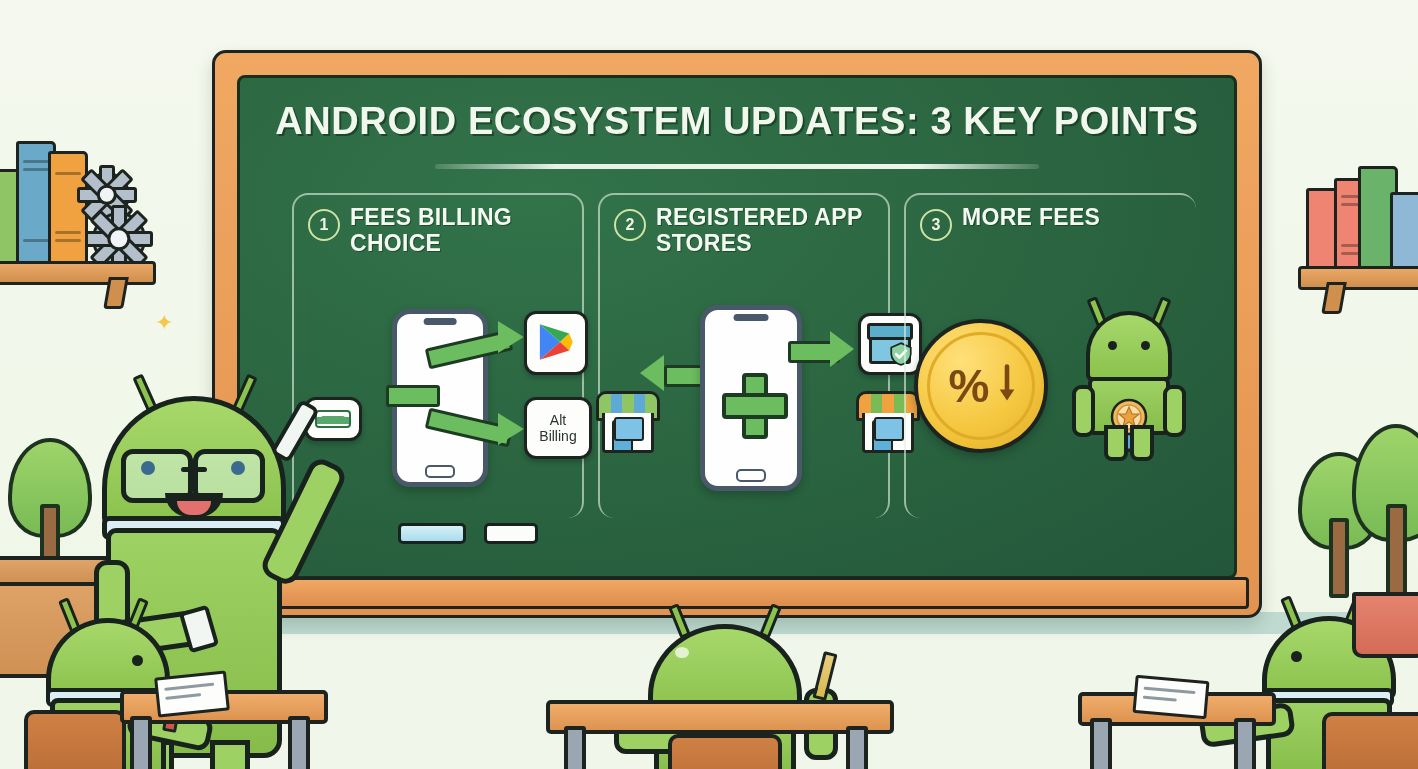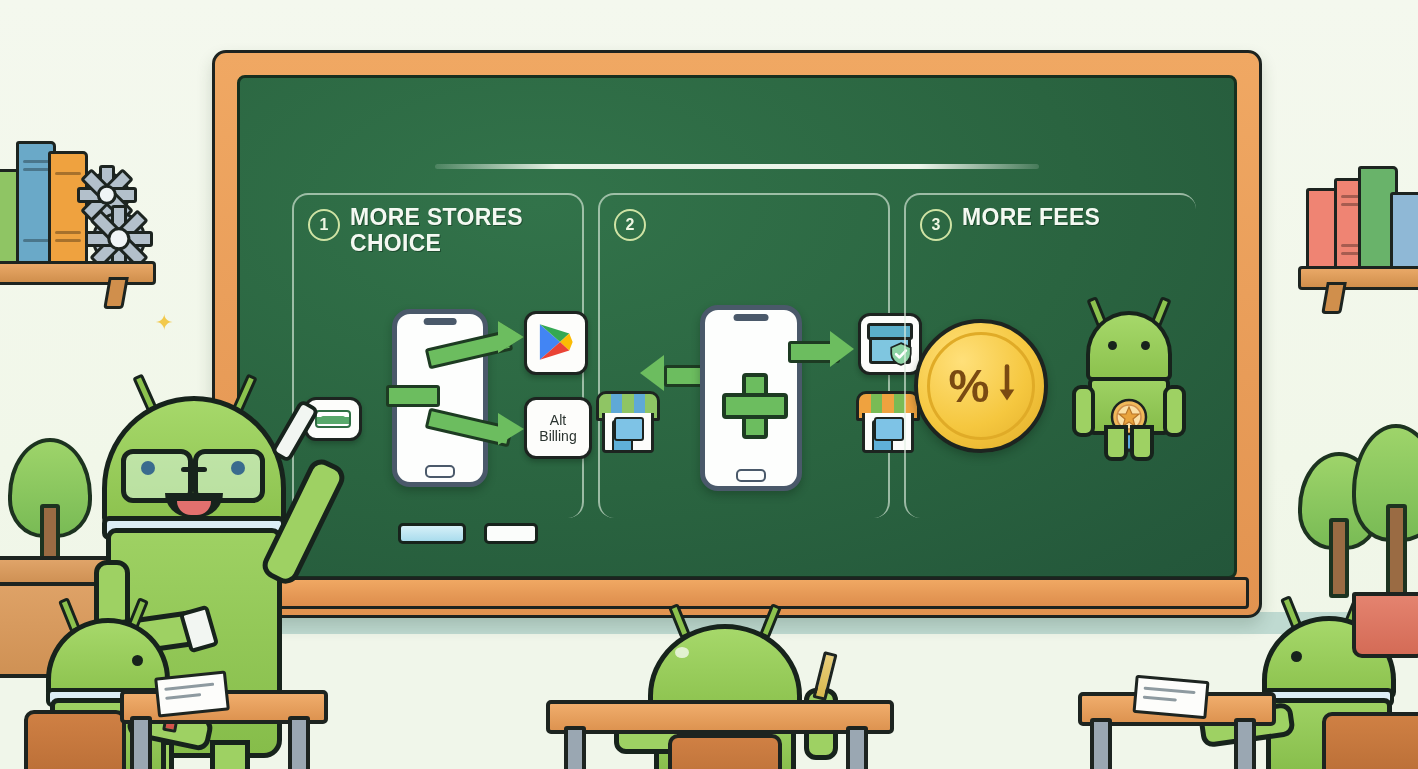--- a/index.html
+++ b/index.html
@@ -205,29 +205,30 @@
     <div class="plank"></div>
     <div class="brace" style="left:26px;"></div>
   </div>
 
   <div class="sparkle" style="left:155px;top:310px;">✦</div>
   <div class="sparkle" style="left:1382px;top:706px;font-size:26px;color:#b9cfc4;">✦</div>
 
   <div class="board-frame">
     <div class="board-inner">
 
+      <div class="board-title">ANDROID ECOSYSTEM UPDATES: 3 KEY POINTS</div>
       <div class="title-rule"></div>
 
       <div class="cols">
 
         <div class="col">
           <div class="col-box"></div>
           <div class="col-head">
             <div class="numcircle">1</div>
-            <div class="col-title">MORE STORES CHOICE</div>
+            <div class="col-title">FEES BILLING CHOICE</div>
           </div>
           <div class="col-art">
 
             <div class="tile" style="left:18px;top:92px;width:52px;height:38px;">
               <div class="cc-body">
                 <div class="cc-stripe"></div>
                 <div class="cc-line" style="left:4px;width:16px;"></div>
                 <div class="cc-line" style="right:4px;width:16px;"></div>
               </div>
             </div>
@@ -258,20 +259,21 @@
                 <div>Billing</div>
               </div>
             </div>
           </div>
         </div>
 
         <div class="col">
           <div class="col-box"></div>
           <div class="col-head">
             <div class="numcircle">2</div>
+            <div class="col-title">REGISTERED APP STORES</div>
           </div>
           <div class="col-art">
 
             <div class="shop" style="left:4px;top:86px;width:64px;height:62px;">
               <div class="awning">
                 <span style="background:#8fc564;"></span>
                   <span style="background:#5fa9d6;"></span>
                 <span style="background:#8fc564;"></span>
                   <span style="background:#5fa9d6;"></span>
                 <span style="background:#8fc564;"></span>

